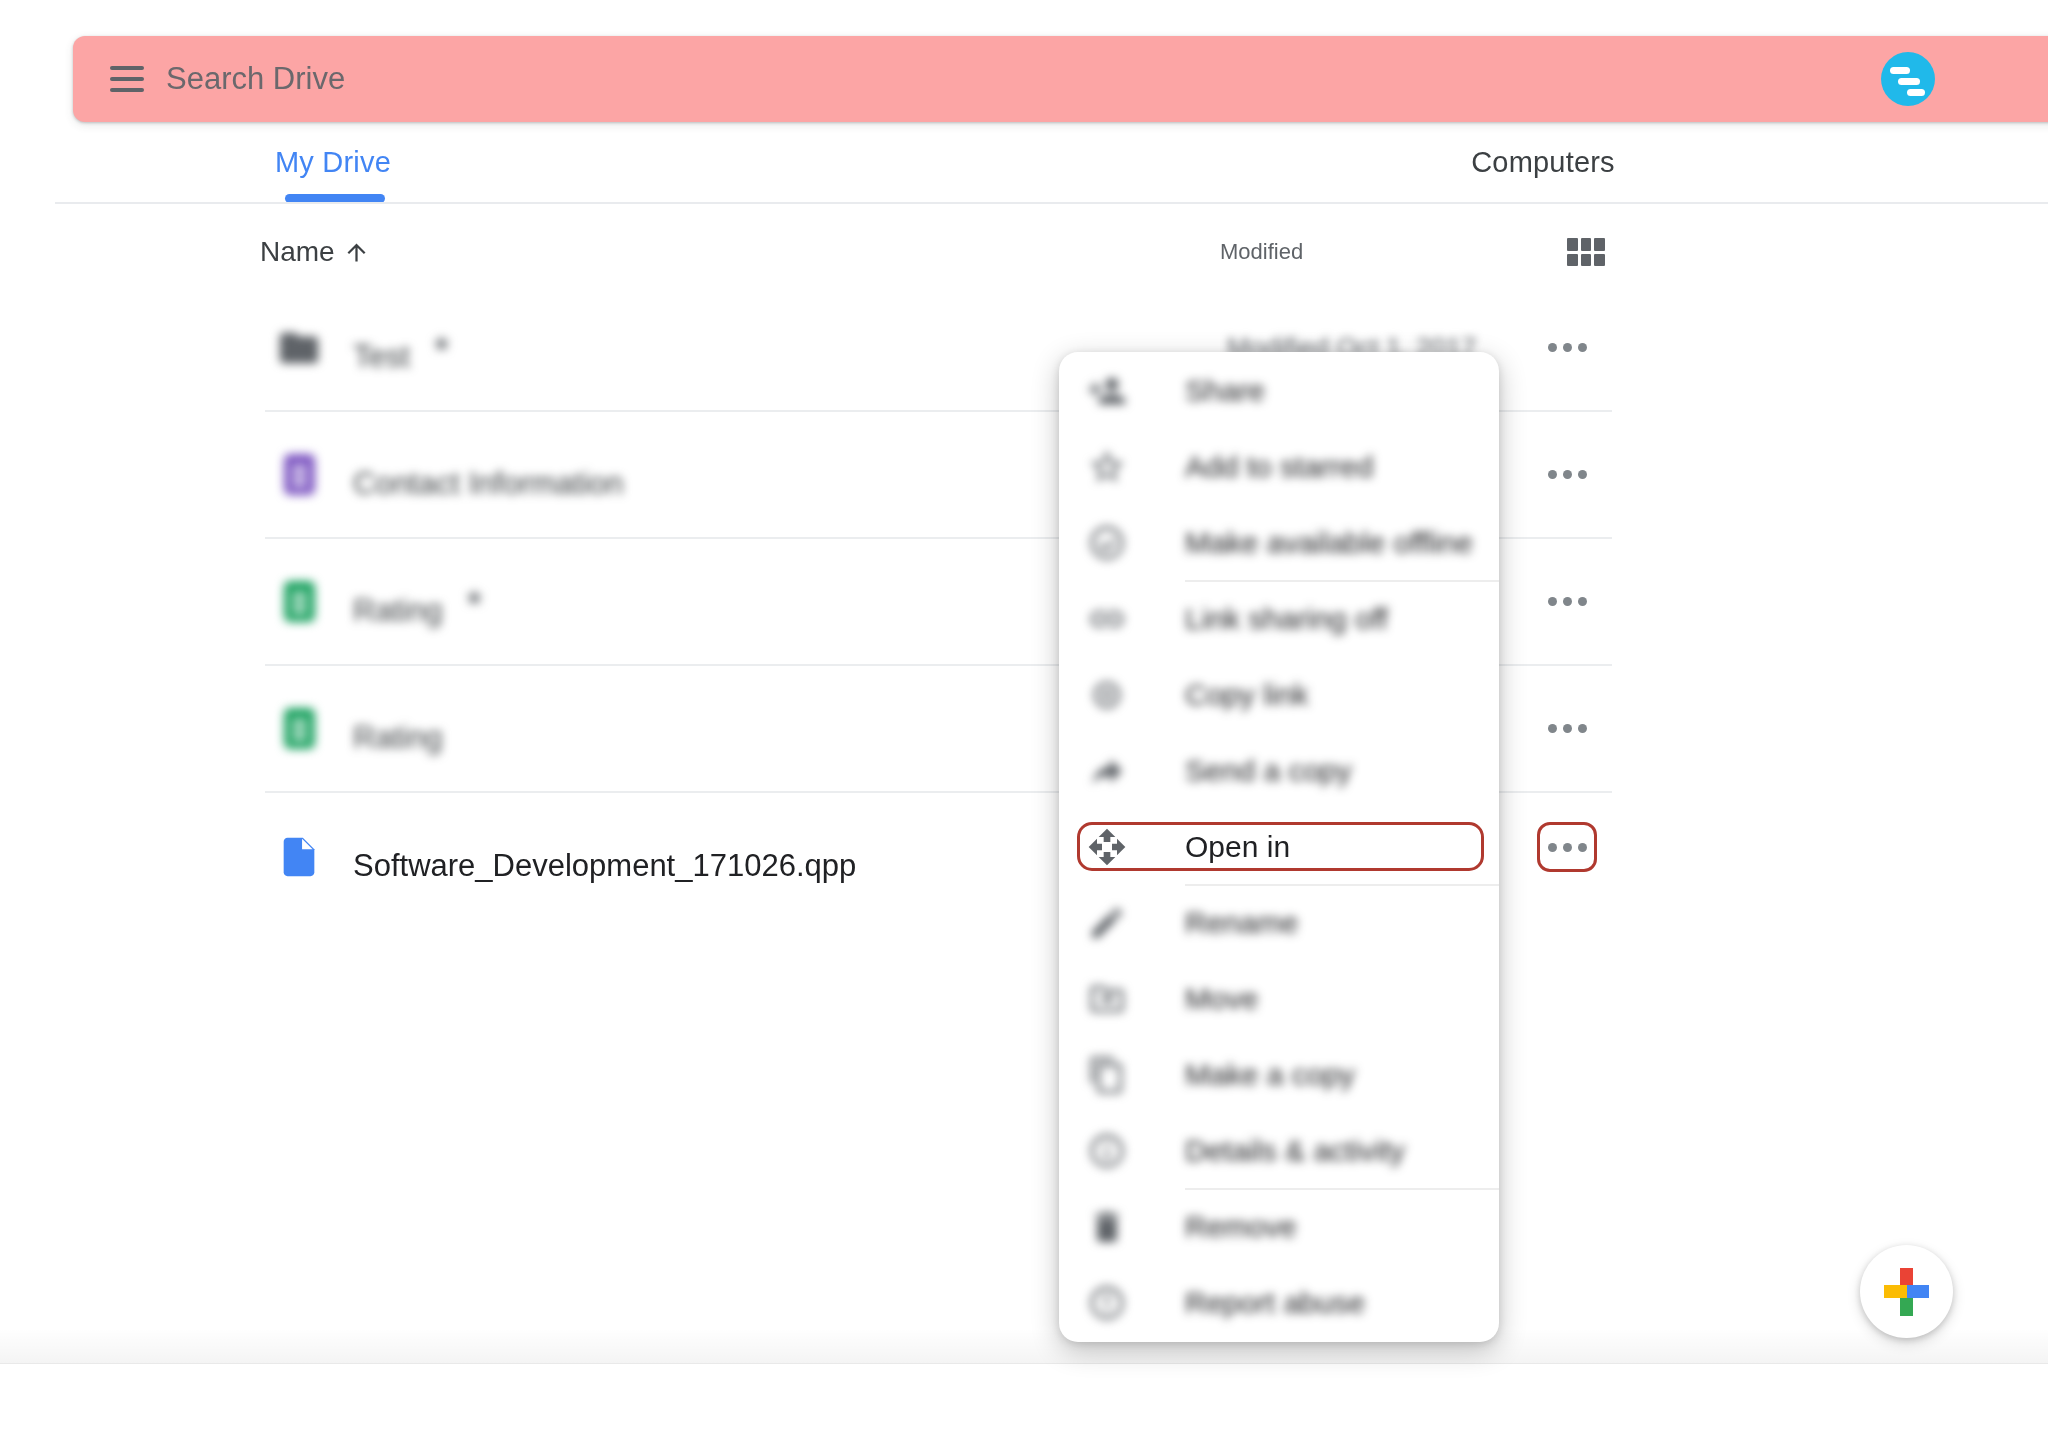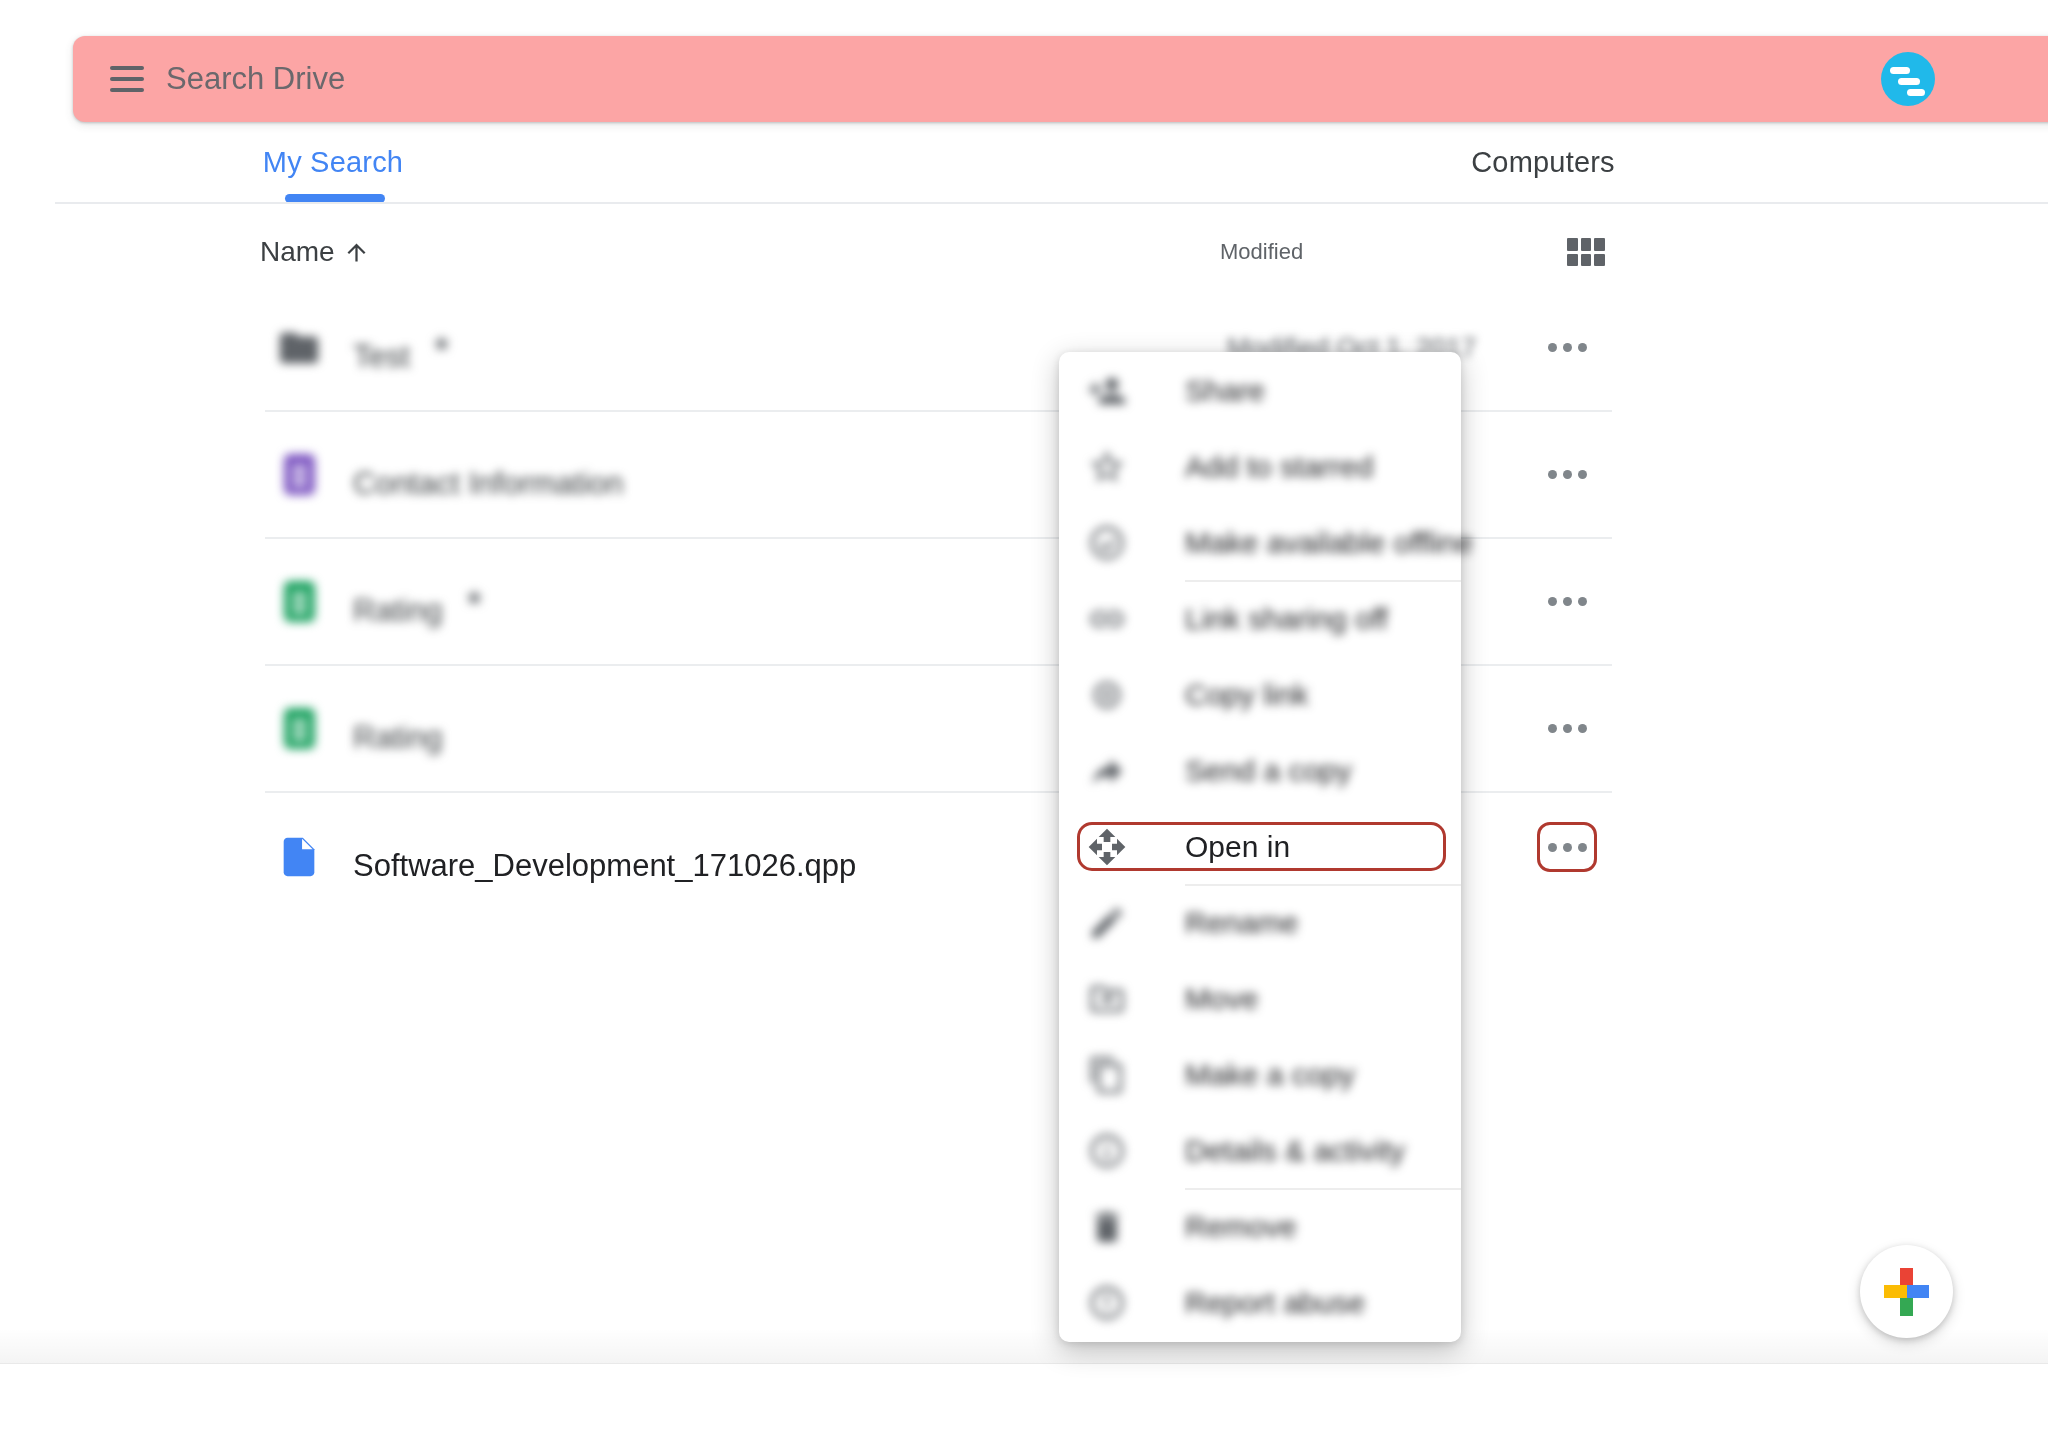--- a/index.html
+++ b/index.html
@@ -64,22 +64,22 @@
   .row-modified { position:absolute; left:962px; top:50%; transform:translateY(-50%); font-size:27px; color:#5f6368; white-space:nowrap; }
 
   .row-dots { position:absolute; left:1278px; top:50%; transform:translateY(-50%);
     width:48px; height:48px; display:flex; align-items:center; justify-content:center; gap:6px; cursor:pointer; }
   .row-dots i { width:9px; height:9px; border-radius:50%; background:#80868b; }
   .file-row.selected .row-dots { top:54px; }
   .dots-ring { position:absolute; left:1272px; top:29px; width:60px; height:50px;
     border:3px solid #b0392f; border-radius:13px; pointer-events:none; }
 
   
-  .menu { position:absolute; left:1059px; top:352px; width:402px; height:990px; background:#fff;
-    border-radius:10px; box-shadow:0 8px 28px rgba(0,0,0,.24), 0 2px 8px rgba(0,0,0,.12); z-index:20; padding-top:1px; }
+  .menu { position:absolute; left:1059px; top:352px; width:440px; height:990px; background:#fff;
+    border-radius:19px; box-shadow:0 8px 28px rgba(0,0,0,.24), 0 2px 8px rgba(0,0,0,.12); z-index:20; padding-top:1px; }
   .menu-item { position:relative; height:76px; display:flex; align-items:center; padding-left:28px; cursor:pointer; }
   .menu-item .item-content { display:flex; align-items:center; gap:58px; }
   .menu-item svg { width:40px; height:40px; fill:#5f6368; flex:0 0 auto; }
   .menu-label { font-size:30px; color:#202124; white-space:nowrap; }
   .menu-item.div-after::after { content:""; position:absolute; left:126px; right:0; bottom:-1px; height:2px; background:#ededed; }
   .open-in-ring { position:absolute; left:18px; right:15px; top:13px; height:49px;
     border:3px solid #b0392f; border-radius:15px; pointer-events:none; }
 
   
   .fab { position:absolute; left:1860px; top:1245px; width:93px; height:93px; border-radius:50%; background:#fff;
@@ -107,21 +107,21 @@
         <i></i>
       </div>
     <input class="search-input" type="text" placeholder="Search Drive" style="">
     <div class="avatar">
         <i></i>
         <i></i>
         <i></i>
       </div>
   </div>
 
-  <div class="tab tab-mydrive">My Search</div>
+  <div class="tab tab-mydrive">My Drive</div>
   <div class="tab tab-computers">Computers</div>
   <div class="tab-underline"></div>
   <div class="tabs-divider"></div>
 
   <div class="list-header">
     <div class="hdr-name">
       <span>Name</span>
       <svg viewBox="0 0 24 24">
           <path d="M4 12l1.41 1.41L11 7.83V20h2V7.83l5.58 5.59L20 12l-8-8-8 8z"></path>
         </svg>

